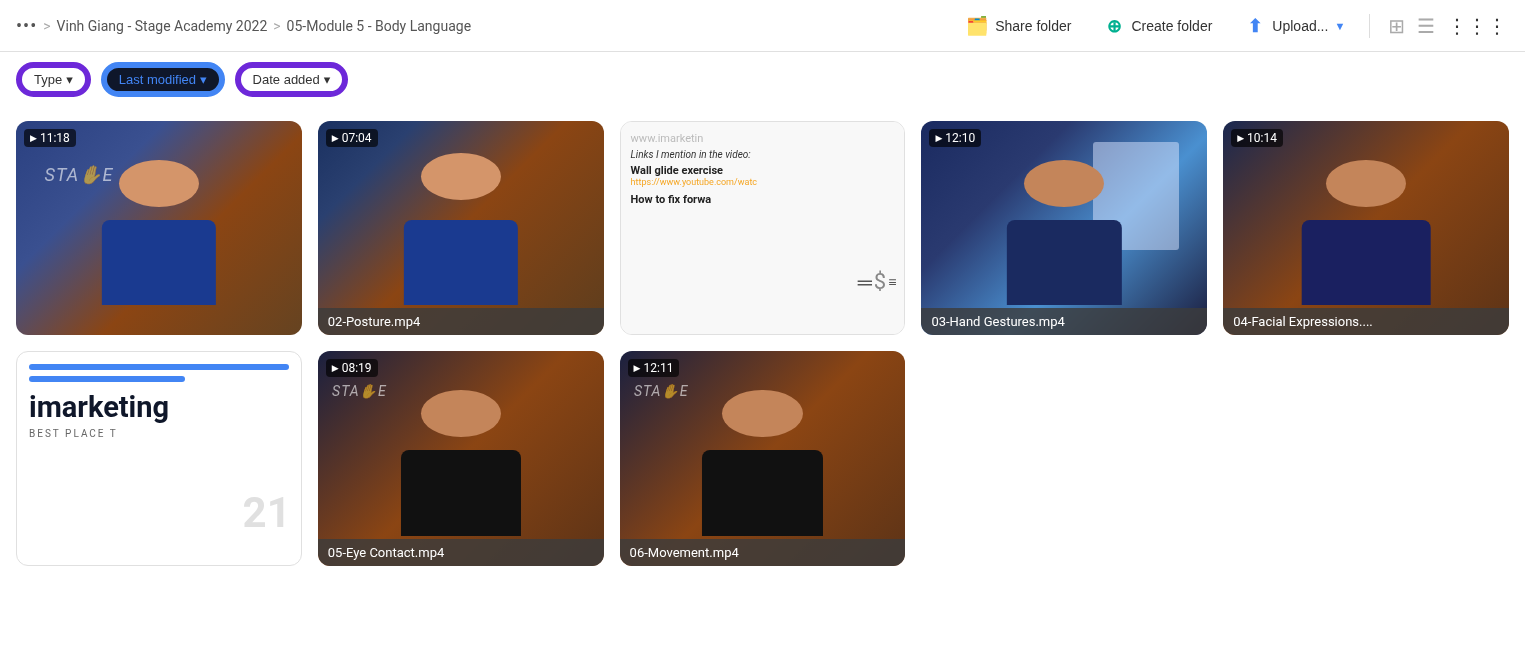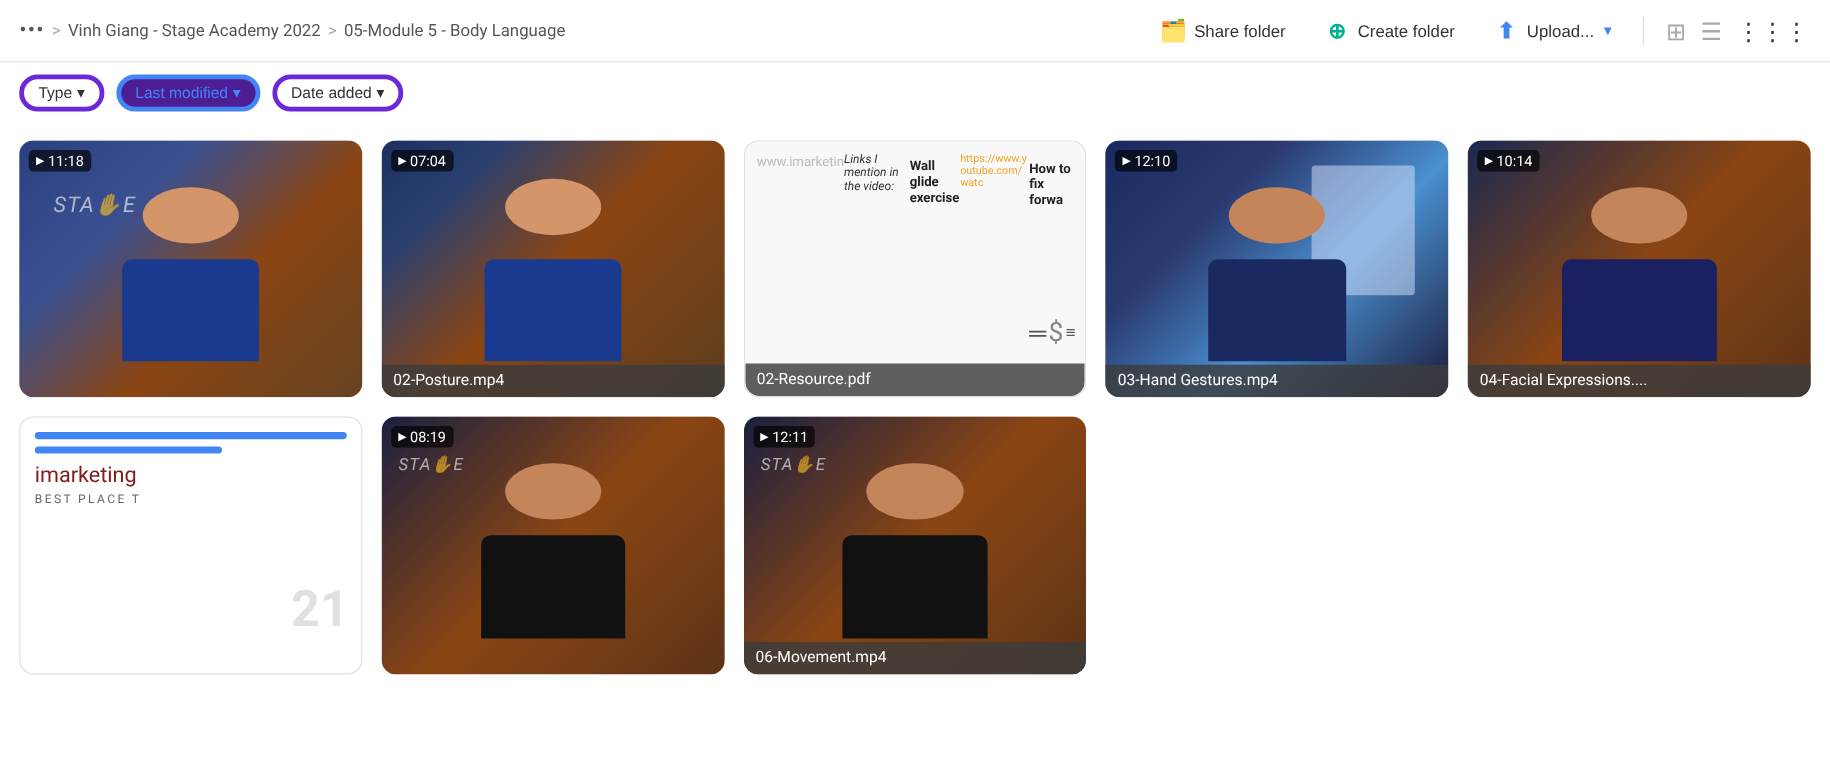--- a/index.html
+++ b/index.html
@@ -58,29 +58,29 @@
     
     .filter-bar {
       display: flex;
       align-items: center;
       gap: 10px;
       padding: 10px 16px 8px;
     }
     .filter-btn {
       display: flex;
       gap: 4px;
-      border: 4px solid #6d28d9;
+      border: 6px solid #6d28d9;
       border-radius: 20px;
       padding: 4px 12px;
       font-size: 13px;
       color: #333;
       cursor: pointer;
       background: #fff;
     }
-    .filter-btn.active { background: #4c1d95; border-color: #4285f4; color: #4285f4; }
+    .filter-btn.active { background: #0f172a; border-color: #4285f4; color: #4285f4; }
 
     
     .file-grid {
       display: grid;
       grid-template-columns: repeat(5, 1fr);
       gap: 16px;
       padding: 16px;
     }
 
     .file-card {
@@ -188,23 +188,23 @@
       margin-bottom: 6px;
     }
     .resource-blur-bar-short {
       background: #4285f4;
       height: 6px;
       border-radius: 3px;
       width: 60%;
       margin-bottom: 8px;
     }
     .resource-brand {
-      font-size: 18px;
-      font-weight: normal;
-      color: #7f1d1d;
+      font-size: 29px;
+      font-weight: bold;
+      color: #0f172a;
       margin-bottom: 4px;
     }
     .resource-tagline {
       font-size: 10px;
       color: #666;
       letter-spacing: 2px;
       text-transform: uppercase;
     }
     .resource-number {
       position: absolute;
@@ -290,32 +290,31 @@
       <div class="person-body" style="background:#1a3a90;"></div>
       <div class="duration-badge">
         <span class="play-triangle">▶</span>
         <span>07:04</span>
       </div>
       <div class="file-label">02-Posture.mp4</div>
     </div>
   </div>
 
   <div class="file-card" style="background:#fff; border:1px solid #e0e0e0;">
-    <div class="thumbnail" style="background:#f8f8f8; display:flex; flex-direction:row; padding:10px; position:relative; overflow:hidden;">
+    <div class="thumbnail" style="background:#f8f8f8; display:flex; flex-direction:column; padding:10px; position:relative; overflow:hidden;">
       <div style="font-size:11px; color:#bbb; margin-bottom:4px;">www.imarketin</div>
       <div style="font-size:10px; color:#333; font-style:italic;">Links I mention in the video:</div>
       <div style="font-size:11px; font-weight:bold; color:#222; margin-top:4px;">Wall glide exercise</div>
       <div style="font-size:9px; color:#f5a623; word-break:break-all;">https://www.youtube.com/watc</div>
       <div style="font-size:11px; font-weight:bold; color:#222; margin-top:6px;">How to fix forwa</div>
       <div style="position:absolute; bottom:40px; right:8px; font-size:28px; color:#888; display:flex; align-items:center; gap:2px;">
         <span style="font-size:20px; color:#555;">═</span>
         <span style="font-size:22px; color:#888;">$</span>
         <span style="font-size:14px; color:#555;">≡</span>
       </div>
-      <div class="file-label">02-Resource.pdf</div>
     </div>
   </div>
 
   <div class="file-card">
     <div class="thumbnail thumb-video-4" style="position:relative;">
 
       <div style="position:absolute;top:10%;right:10%;width:30%;height:50%;background:rgba(220,230,255,0.5);border-radius:3px;"></div>
       <div class="person-head" style="background:#c4855a;"></div>
       <div class="person-body" style="background:#1a2a60;"></div>
       <div class="duration-badge">
@@ -350,20 +349,21 @@
 
   <div class="file-card">
     <div class="thumbnail thumb-video-7">
       <div class="stage-logo" style="font-size:14px; top:15%; left:5%;">STA✋E</div>
       <div class="person-head" style="background:#c4855a;"></div>
       <div class="person-body" style="background:#111; width:42%;"></div>
       <div class="duration-badge">
         <span class="play-triangle">▶</span>
         <span>08:19</span>
       </div>
+      <div class="file-label">05-Eye Contact.mp4</div>
     </div>
   </div>
 
   <div class="file-card">
     <div class="thumbnail thumb-video-8">
       <div class="stage-logo" style="font-size:14px; top:15%; left:5%;">STA✋E</div>
       <div class="person-head" style="background:#c4855a;"></div>
       <div class="person-body" style="background:#111; width:42%;"></div>
       <div class="duration-badge">
         <span class="play-triangle">▶</span>

